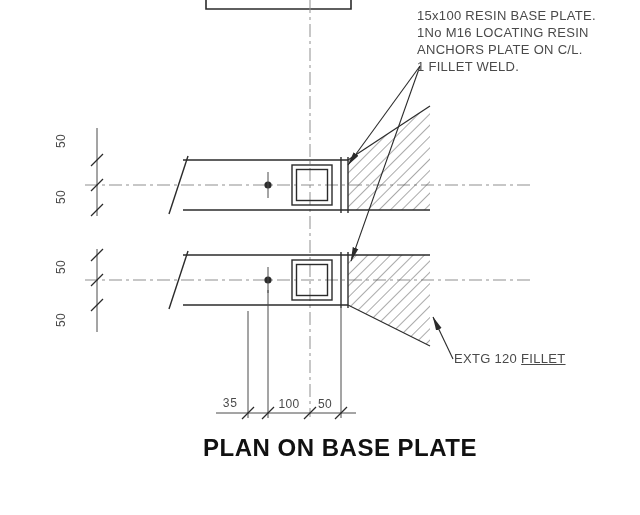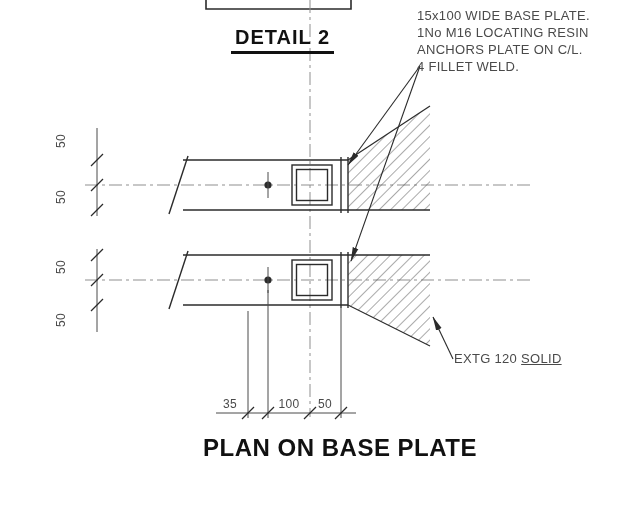--- a/index.html
+++ b/index.html
@@ -27,21 +27,21 @@
   .annotation{left:417px;top:7px;}
   .blockwork-note{left:454px;top:350px;}
   .u{text-decoration:underline;margin-left:4px;}
   .dim-label{
     font-size:12px;color:#4a4a4a;text-align:center;letter-spacing:0.3px;
     white-space:nowrap;
   }
   .rot{transform:rotate(-90deg);}
   .d50{width:26px;height:14px;left:48px;}
   .d50-1{top:134px;} .d50-2{top:190px;} .d50-3{top:260px;} .d50-4{top:313px;}
-  .d35{left:217px;top:397px;width:26px;}
+  .d35{left:217px;top:397px;width:26px;font-family:Liberation Mono, monospace;}
   .d100{left:272px;top:397px;width:34px;}
   .d60{left:312px;top:397px;width:26px;}
 </style>
 </head>
 <body>
 
 <div class="canvas">
 
   <svg width="640" height="515" viewBox="0 0 640 515">
     <defs>
@@ -130,31 +130,30 @@
       <line x1="341" y1="308" x2="341" y2="418"></line>
     </g>
     <g stroke-width="1.3" stroke="#2b2b2b">
       <line x1="242" y1="419" x2="254" y2="407"></line>
       <line x1="262" y1="419" x2="274" y2="407"></line>
       <line x1="304" y1="419" x2="316" y2="407"></line>
       <line x1="335" y1="419" x2="347" y2="407"></line>
     </g>
   </svg>
 
-  <div class="abs detail-title">DETAIL 2</div>
 
   <div class="abs annotation cad-text">
-    <div>15x100 WIDE BASE PLATE.</div>
+    <div>15x100 RESIN BASE PLATE.</div>
     <div>1No M16 LOCATING RESIN</div>
     <div>ANCHORS PLATE ON C/L.</div>
-    <div>4 FILLET WELD.</div>
+    <div>1 FILLET WELD.</div>
   </div>
 
   <div class="abs blockwork-note cad-text">
-    <div><span>EXTG 120</span><span class="u">SOLID</span></div>
+    <div><span>EXTG 120</span><span class="u">FILLET</span></div>
   </div>
 
   <div class="abs dim-label rot d50 d50-1">50</div>
   <div class="abs dim-label rot d50 d50-2">50</div>
   <div class="abs dim-label rot d50 d50-3">50</div>
   <div class="abs dim-label rot d50 d50-4">50</div>
 
   <div class="abs dim-label d35">35</div>
   <div class="abs dim-label d100">100</div>
   <div class="abs dim-label d60">50</div>

